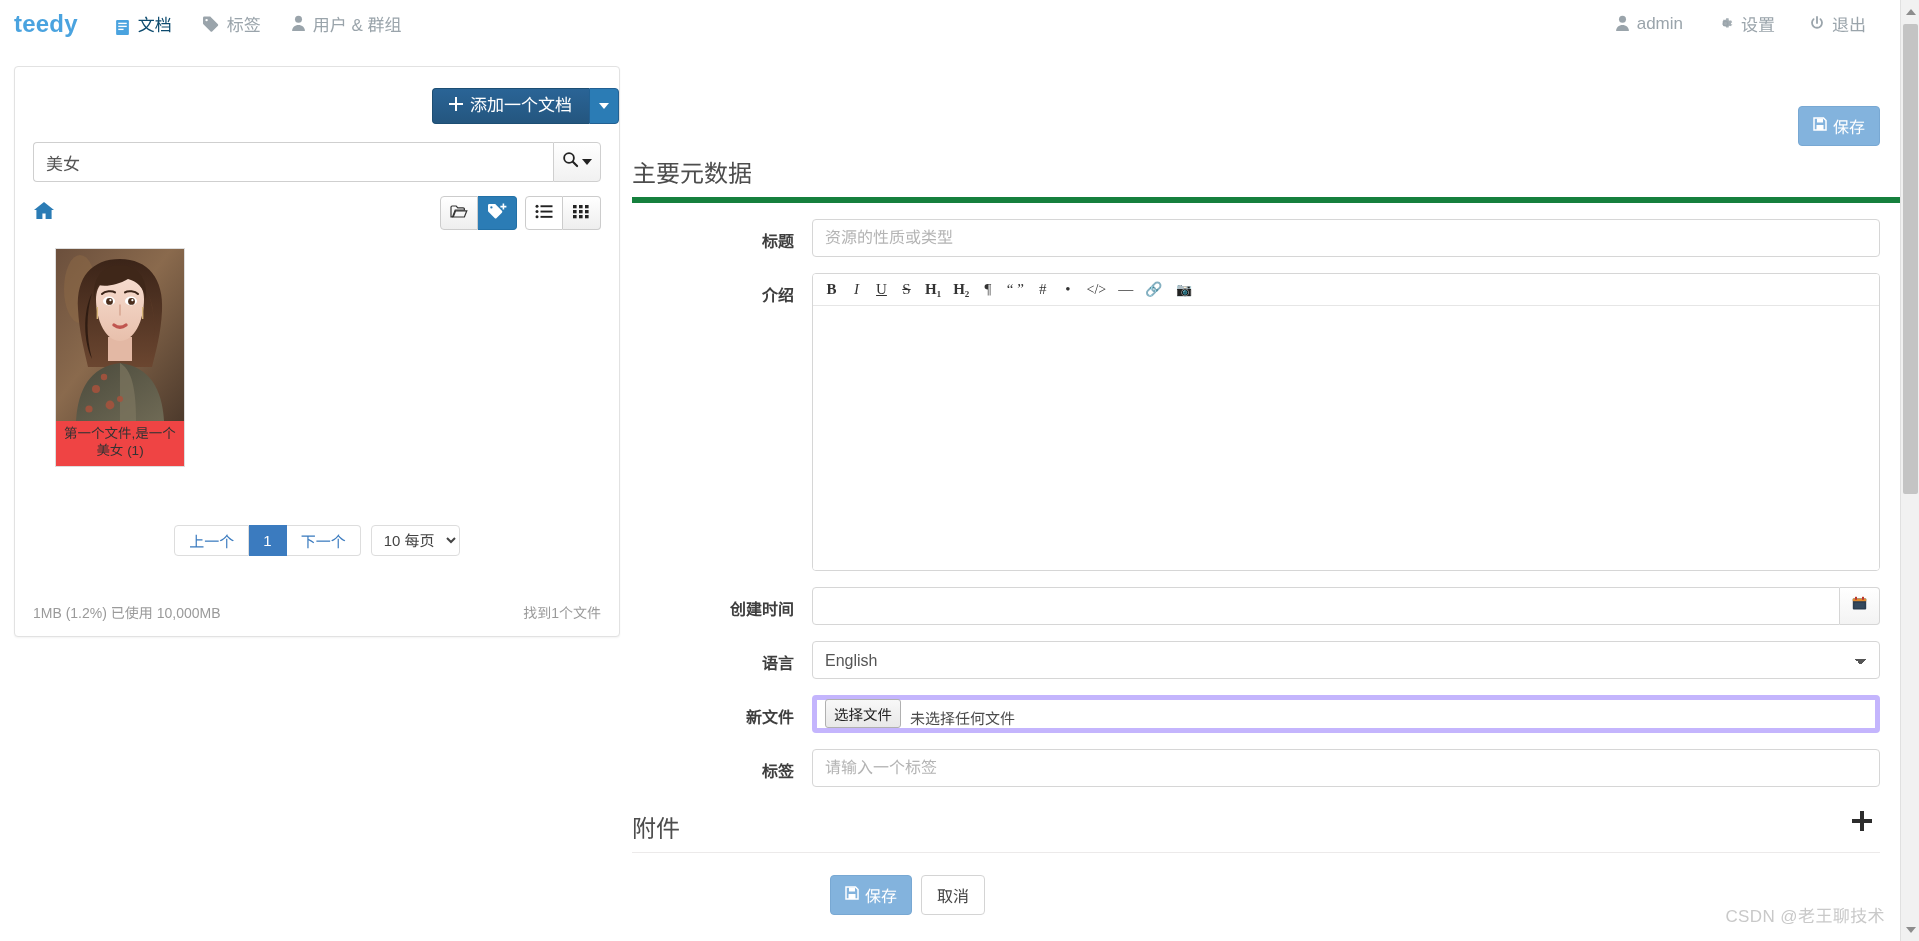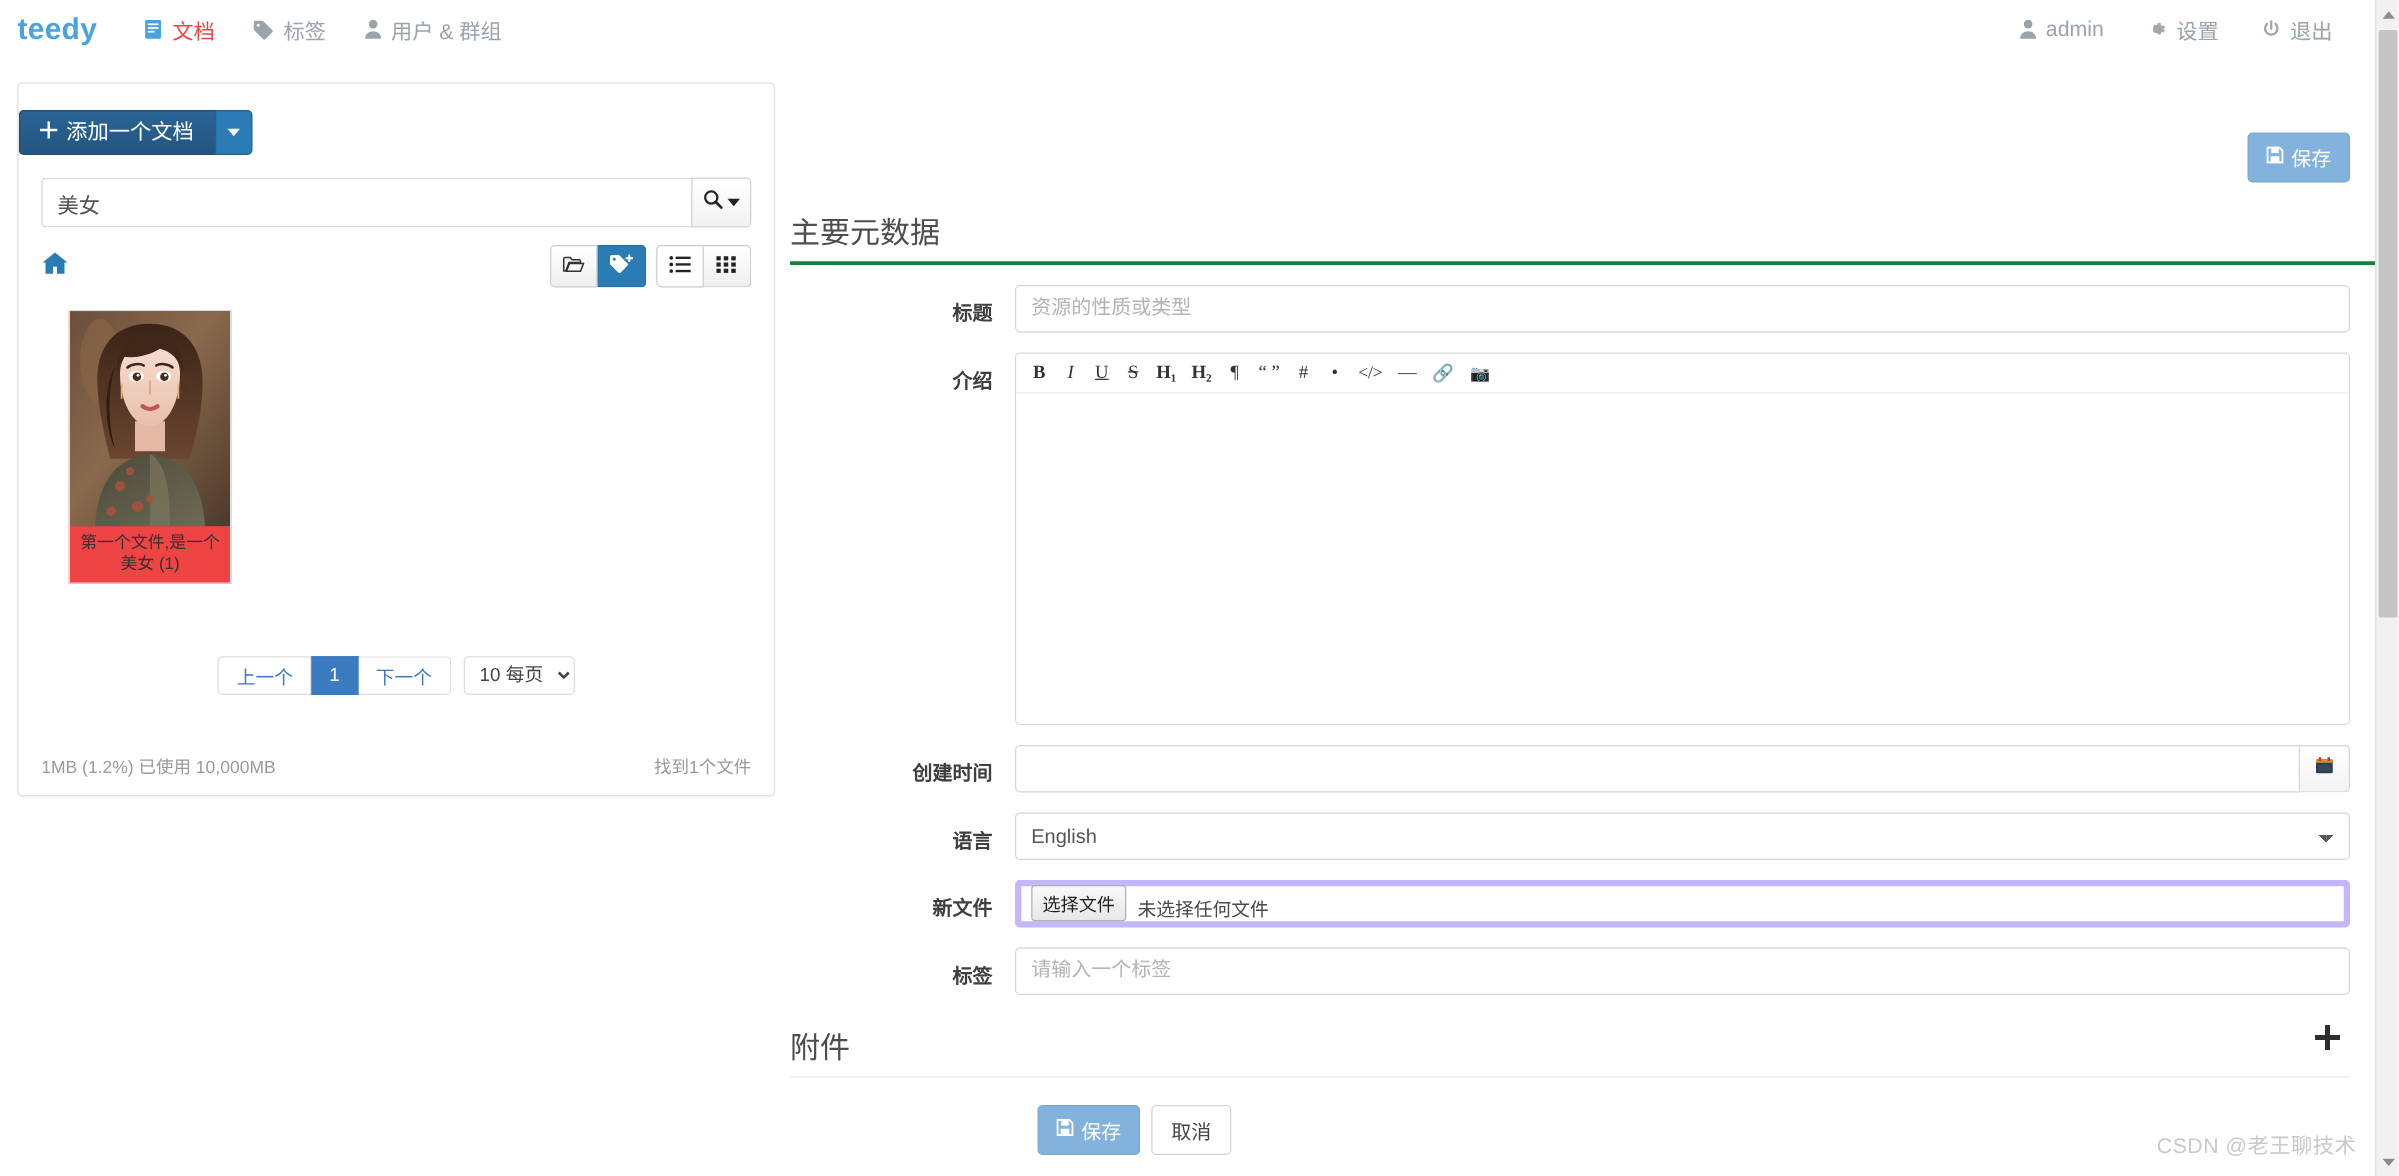--- a/index.html
+++ b/index.html
@@ -24,36 +24,36 @@
   .brand {
     color: #4aa3df; font-weight: bold; font-size: 24px;
     margin-left: 14px; margin-right: 36px; letter-spacing: .2px;
     text-decoration: none;
   }
   .nav-items { display: flex; align-items: center; gap: 30px; }
   .nav-link {
     display: flex; align-items: center; gap: 7px;
     color: #9aa4ab; font-size: 17px; text-decoration: none; white-space: nowrap;
   }
-  .nav-link.active { color: #ef4444; }
+  .nav-link.active { color: #0c4a6e; align-items: flex-end; }
   .nav-right {
     margin-left: auto; display: flex; align-items: center; gap: 34px;
     margin-right: 34px;
   }
   .nav-ico { display:inline-flex; align-items:center; }
   .nav-ico svg { display:block; }
 
   
   .left-panel {
     position: absolute; left: 14px; top: 66px; width: 606px; height: 571px;
     background: #fff; border: 1px solid #e2e2e2; border-radius: 4px;
     box-shadow: 0 1px 2px rgba(0,0,0,.05);
     z-index: 5;
   }
-  .addrow { display:flex; justify-content:flex-start; padding-top: 21px; }
+  .addrow { display:flex; justify-content:flex-end; padding-top: 21px; }
   .btn-add {
     background: linear-gradient(#2a6496,#24567f);
     background-color: #235a85;
     color:#fff; border: 1px solid #1d4e73; border-right:none;
     border-radius: 4px 0 0 4px;
     padding: 8px 17px 9px 16px; font-size: 17px; cursor: pointer;
     display:flex; align-items:center; gap:7px; line-height:1;
   }
   .btn-add-caret {
     background: #2b7cb5; color:#fff; border: 1px solid #226092;
@@ -154,22 +154,22 @@
     font-family: "Liberation Sans", "DejaVu Sans", sans-serif;
   }
   .btn-cancel {
     background:#fff; border:1px solid #d4d4d4; color:#444; border-radius:4px;
     font-size: 16px; padding: 7px 15px; cursor:pointer;
     font-family: "Liberation Sans", "DejaVu Sans", sans-serif;
   }
 
   .sec-title {
     font-size: 24px; color:#4d4d4d; font-weight: normal;
-    margin: 20px 0 0 0; padding-bottom: 8px;
-    border-bottom: 3px solid #15803d;
+    margin: 8px 0 0 0; padding-bottom: 8px;
+    border-bottom: 6px solid #15803d;
   }
   .sec-title-row { display:flex; align-items:flex-start; justify-content:space-between;
     border-bottom: 1px solid #eceaea; padding-bottom: 8px; margin-top: 22px; }
   .sec-title-row h2 { font-size: 24px; color:#4d4d4d; font-weight: normal; margin:0; }
   .plus-btn { background:none;border:none;cursor:pointer; padding:0 6px; }
 
   .formrow { display:flex; align-items:flex-start; margin-top: 16px; }
   .flabel {
     width: 180px; text-align:right; padding-right: 18px; padding-top: 9px;
     font-size: 16px; color:#3f3f3f; font-weight: bold;

